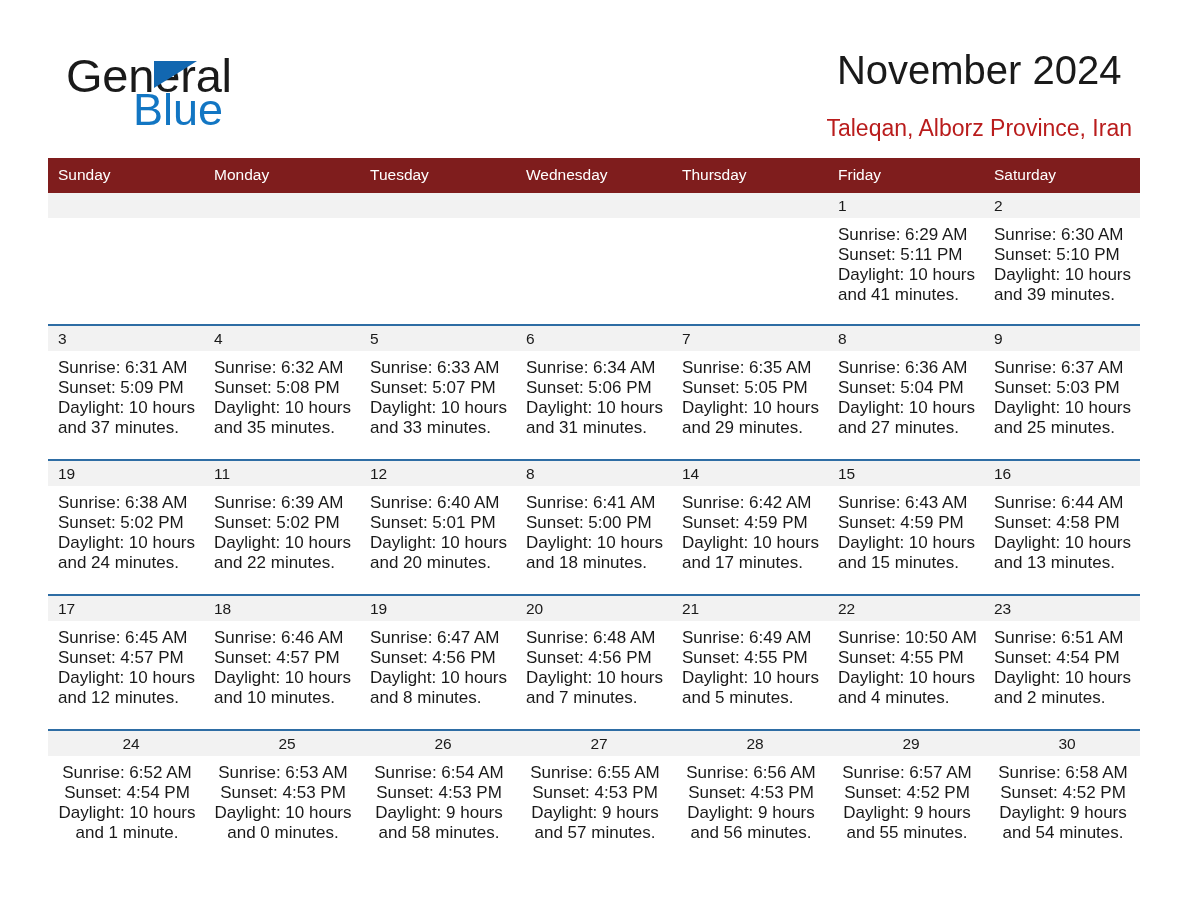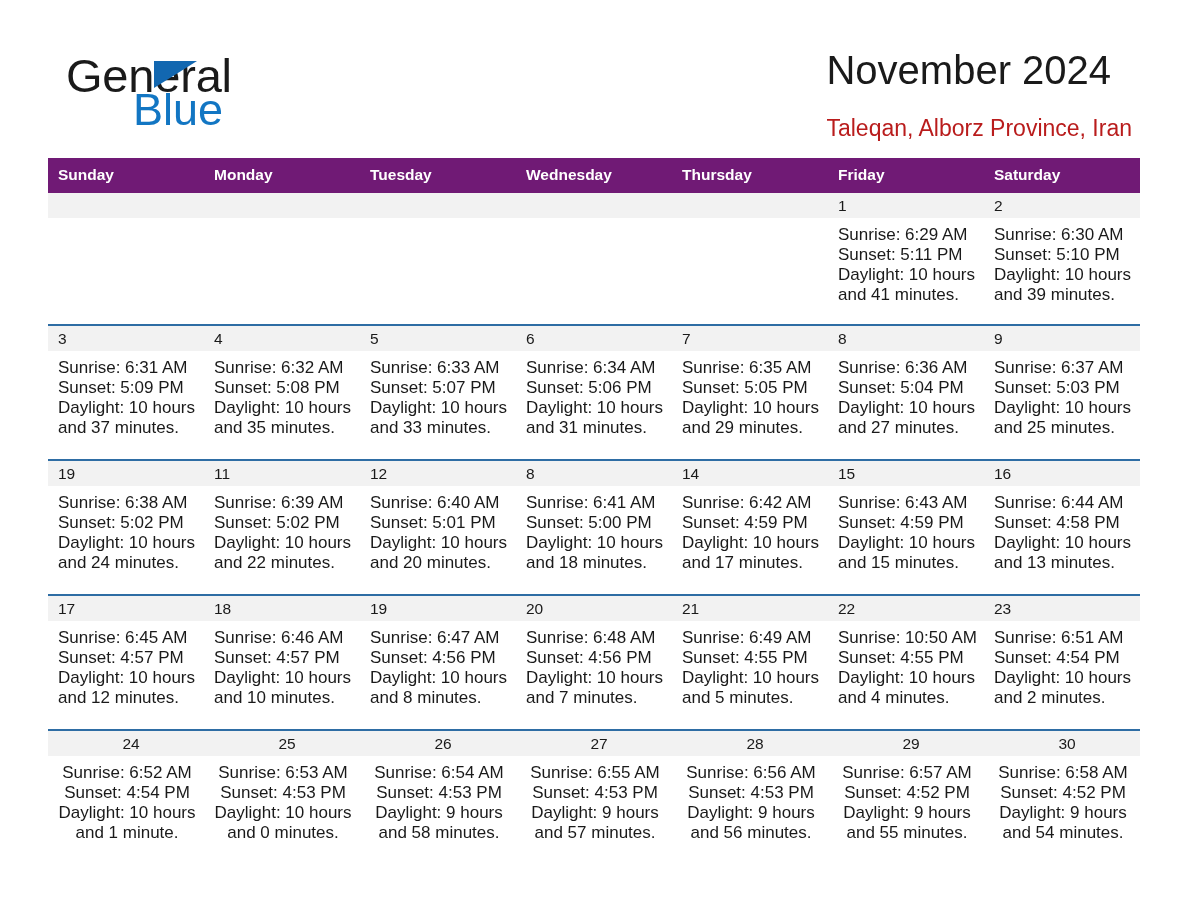--- a/index.html
+++ b/index.html
@@ -62,21 +62,21 @@
     top: 35px;
     font-size: 45px;
     color: #1276c3;
     line-height: 1;
   }
 
   .title-block {
     position: absolute;
     right: 56px;
     top: 47px;
-    text-align: left;
+    text-align: center;
   }
   .cal-title {
     font-size: 40px;
     font-weight: normal;
     color: #1a1a1a;
     line-height: 1.15;
     letter-spacing: 0px;
     margin: 0;
   }
   .cal-subtitle {
@@ -92,24 +92,24 @@
     position: absolute;
     left: 48px;
     top: 158px;
     width: 1092px;
     border-collapse: collapse;
     table-layout: fixed;
   }
   .calendar col { width: 156px; }
 
   .calendar thead th {
-    background: #701a75;
+    background: #7f1d1d;
     color: #ffffff;
     font-size: 15.5px;
-    font-weight: bold;
+    font-weight: normal;
     text-align: left;
     padding: 8px 0 9px 10px;
     height: 18px;
     border: none;
   }
 
   .calendar tbody td {
     vertical-align: top;
     padding: 0;
     border: none;

